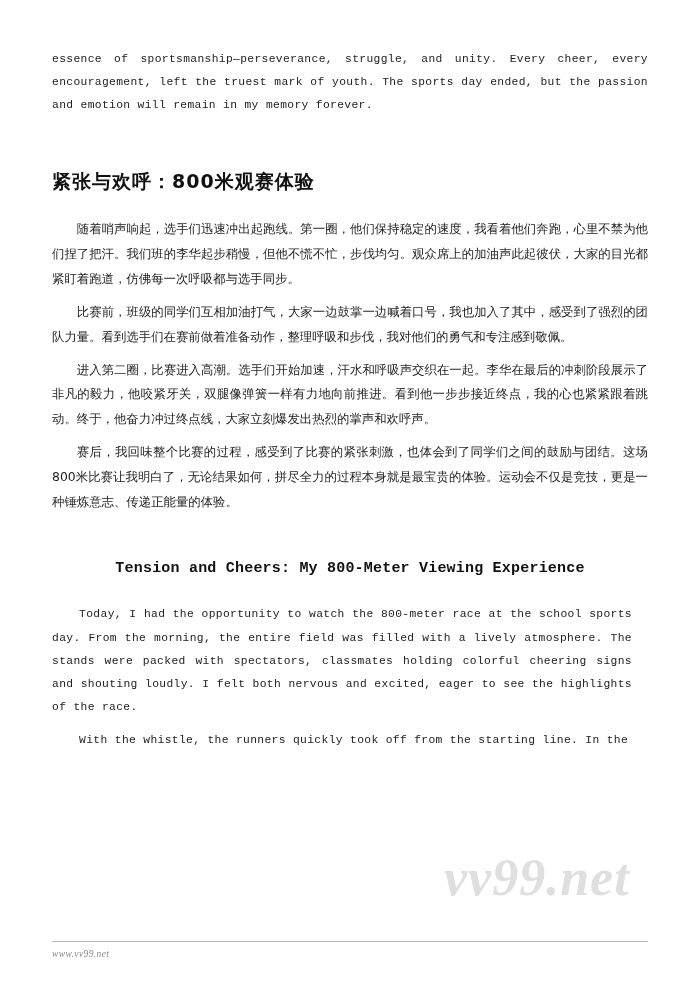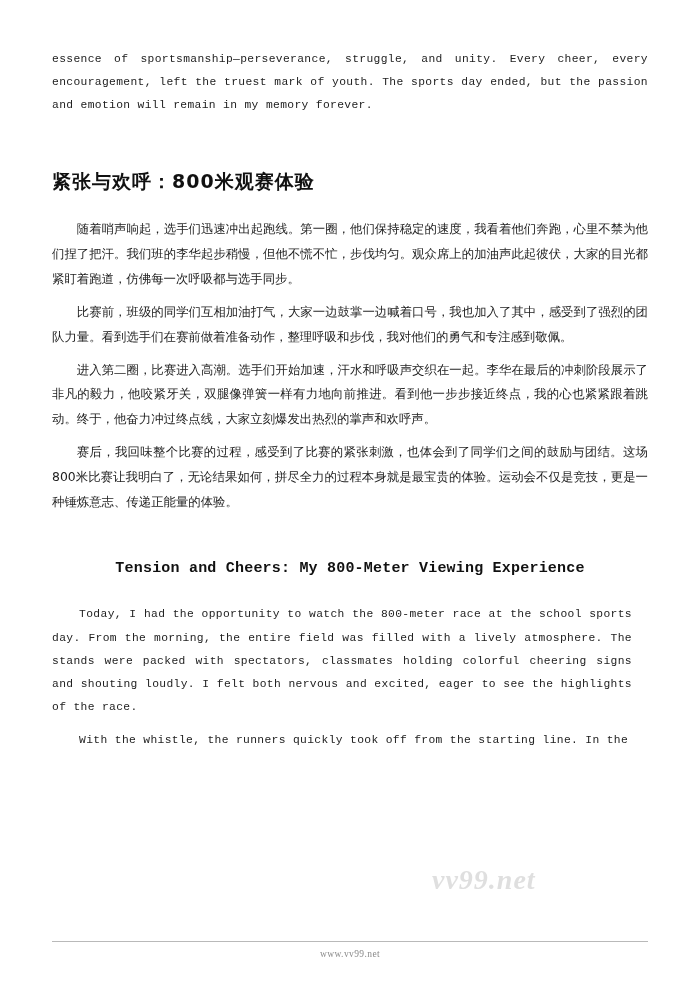--- a/index.html
+++ b/index.html
@@ -91,39 +91,39 @@
     bottom: 30px;
   }
   .footer-rule {
     border-top: 1px solid #b9b9b9;
     margin-bottom: 7px;
   }
   .footer-text {
     font-family: "Liberation Serif", serif;
     font-size: 9.5px;
     color: #8a8a8a;
-    text-align: center;
+    text-align: left;
     letter-spacing: 0.4px;
+    font-style: italic;
   }
 
   
   .watermark {
     position: absolute;
-    left: 432px;
+    left: 444px;
     top: 848px;
     font-family: "Liberation Serif", serif;
-    font-size: 28px;
+    font-size: 52px;
     font-style: italic;
     font-weight: 700;
     color: rgba(150, 150, 150, 0.30);
     letter-spacing: 1px;
     pointer-events: none;
     user-select: none;
     white-space: nowrap;
-    margin-top: 16px;
   }
 </style>
 </head>
 <body>
 
 <div class="page">
 
   <p class="cont-para">essence of sportsmanship—perseverance, struggle, and unity. Every cheer, every encouragement, left the truest mark of youth. The sports day ended, but the passion and emotion will remain in my memory forever.</p>
 
   <h2 class="cn-heading">紧张与欢呼：800米观赛体验</h2>

